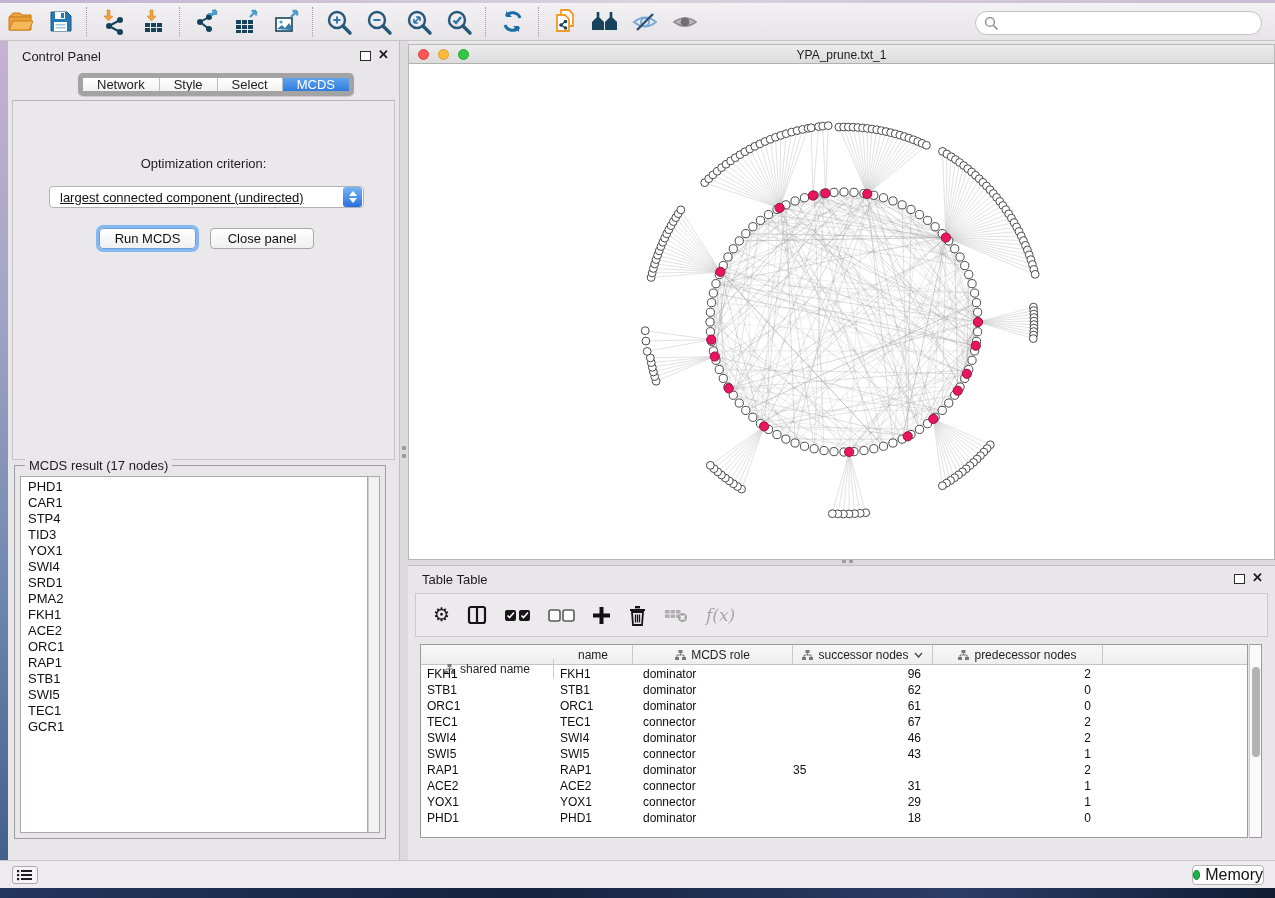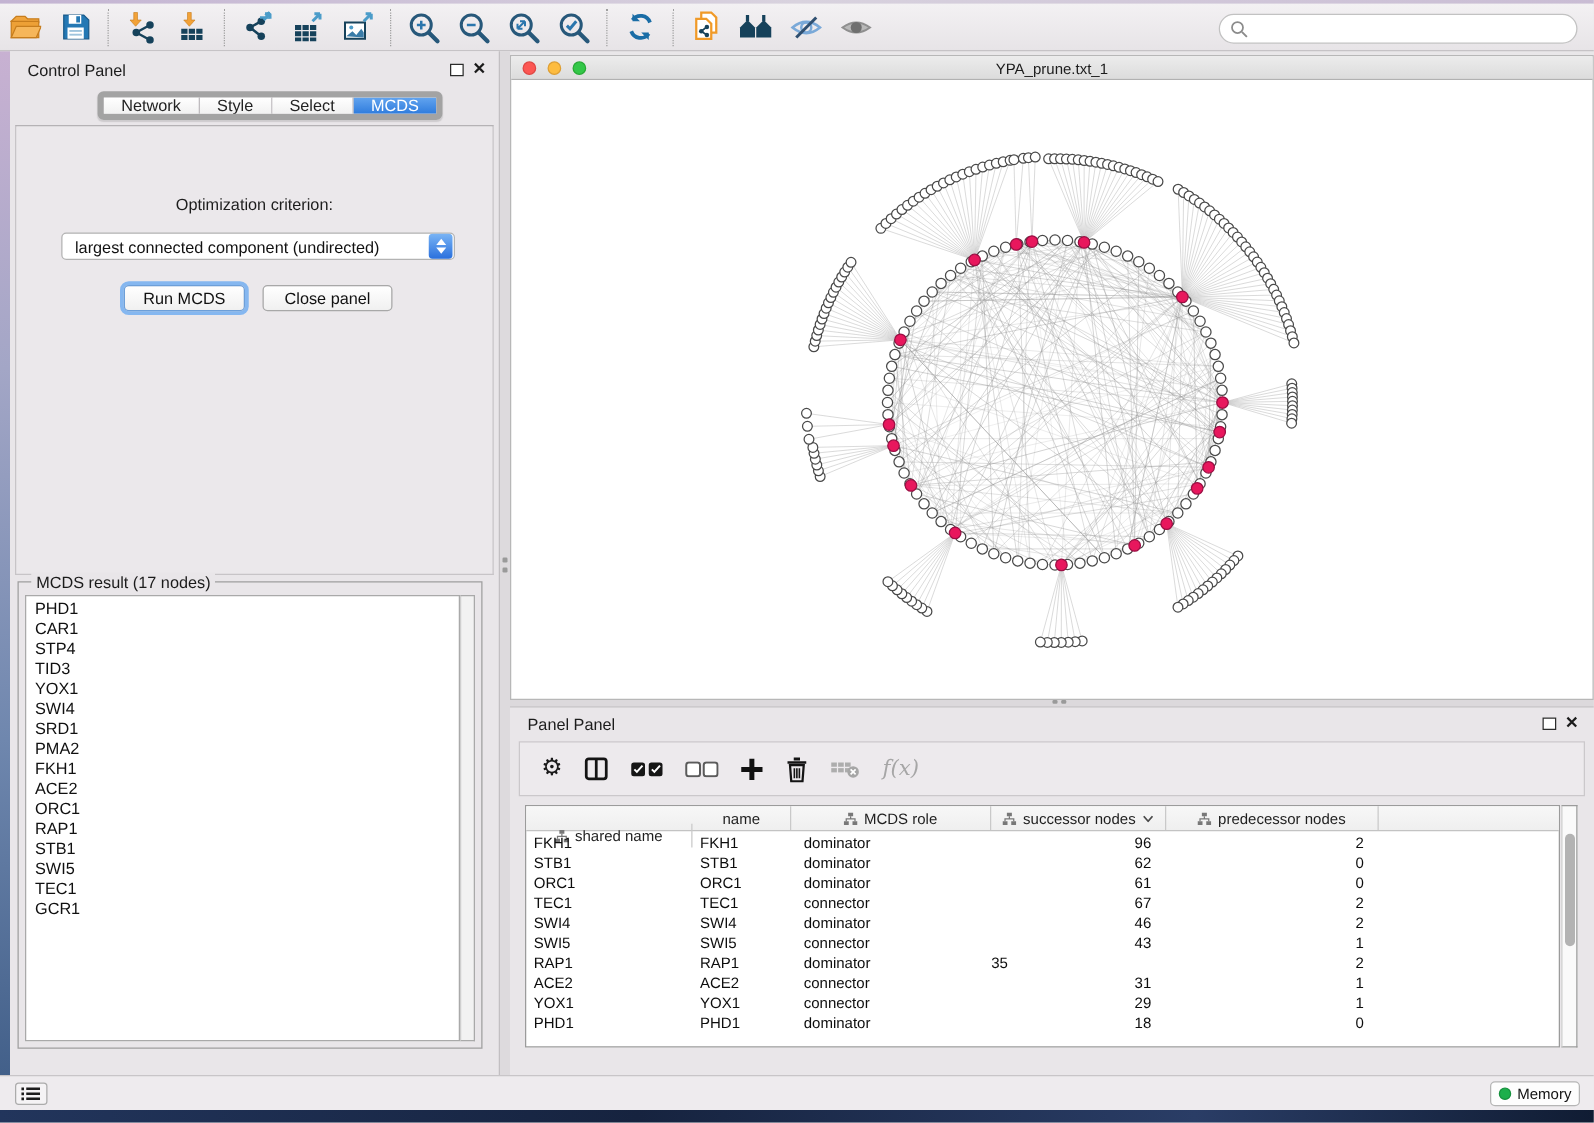--- a/index.html
+++ b/index.html
@@ -23,21 +23,21 @@
   .panel-close { position:absolute; font-size:13px; font-weight:bold; color:#1a1a1a; line-height:10px; }
   #cp-float { right:28px; top:10px; } #cp-close { right:10px; top:9px; }
   .seg-tabs { position:absolute; display:flex; height:23px; border-radius:5px; overflow:hidden; border:5px solid #a3a3a3; box-shadow:0 1px 1px rgba(0,0,0,.12); }
   .seg-tab { height:100%; display:flex; align-items:center; justify-content:center; font-size:13px; color:#222; background:linear-gradient(#ffffff,#f1f1f1); border-right:1px solid #bfbcbf; padding:0 14px; cursor:default; }
   .seg-tab:last-child { border-right:none; }
   .seg-tab.active { background:linear-gradient(#62a4ef,#2f7cdd); color:#fff; }
   #cp-tabs { left:70px; top:32px; }
   #cp-inner { position:absolute; left:4px; top:59px; width:383px; height:360px; background:#ebe8eb; border:1px solid #c7c4c7; border-top-color:#b5b2b5; }
   #opt-label { position:absolute; left:0; top:55px; width:100%; text-align:center; font-size:13px; color:#1d1d1d; }
   #criterion-select { position:absolute; left:36px; top:85px; width:315px; height:22px; background:#fff; border:1px solid #b3b3b3; border-radius:4px; display:flex; align-items:center; }
-  #criterion-value { flex:1; font-size:13px; color:#111; padding-left:10px; white-space:nowrap; }
+  #criterion-value { flex:1; font-size:13px; color:#111; padding-left:10px; white-space:nowrap;text-decoration:underline; }
   #criterion-stepper { width:19px; height:20px; margin-right:1px; border-radius:3px; background:linear-gradient(#79b4f5,#2a70dd); display:flex; flex-direction:column; align-items:center; justify-content:center; gap:2px; }
   .stp-up { width:0;height:0;border-left:4px solid transparent;border-right:4px solid transparent;border-bottom:5px solid #fff; }
   .stp-dn { width:0;height:0;border-left:4px solid transparent;border-right:4px solid transparent;border-top:5px solid #fff; }
   .push-btn { position:absolute; height:21px; background:linear-gradient(#ffffff,#f0f0f0); border:1px solid #a8a8a8; border-radius:4px; font-size:13px; color:#111; display:flex; align-items:center; justify-content:center; }
   #run-btn { left:86px; top:127px; width:97px; box-shadow:0 0 0 3px #85b7f0; border-color:#6d9fd8; }
   #closepanel-btn { left:197px; top:127px; width:104px; }
   #mcds-fieldset { position:absolute; left:6px; top:424px; width:372px; height:374px; border:1px solid #9e9e9e; }
   #mcds-legend { position:absolute; left:10px; top:-8px; background:#e9e6e9; padding:0 4px; font-size:13px; color:#1b1b1b; }
   #mcds-list { position:absolute; left:5px; top:10px; right:17px; bottom:5px; background:#fff; border:1px solid #a9a9a9; overflow:hidden; padding:2px 0 0 7px; }
   #mcds-scroll { position:absolute; right:5px; top:10px; width:12px; bottom:5px; background:#f2f2f2; border:1px solid #a9a9a9; border-left:1px solid #cfcfcf; }
@@ -67,21 +67,21 @@
   #nt-header { position:absolute; left:0; top:0; width:100%; height:20px; background:linear-gradient(#f7f7f7,#efefef); border-bottom:1px solid #c3c3c3; display:flex; }
   .nt-hcell { height:100%; border-right:1px solid #c9c9c9; display:flex; align-items:center; justify-content:center; gap:5px; font-size:12px; color:#1e1e1e; }
   .nt-rows { position:absolute; left:0; top:21px; width:100%; }
   .nt-row { display:flex; height:16px; }
   .nt-cell { font-size:12px; color:#0d0d0d; line-height:16px; white-space:nowrap; overflow:hidden; }
   #nt-scroll { position:absolute; left:841px; top:78px; width:13px; height:194px; background:#fafafa; border:1px solid #9b9b9b; border-left:1px solid #cccccc; }
   #nt-thumb { position:absolute; left:2px; top:22px; width:8px; height:90px; background:#b3b3b3; border-radius:4px; }
   
   #status-bar { left:0; top:860px; width:1275px; height:28px; background:#eeebee; border-top:1px solid #c8c5c8; }
   #burger-btn { position:absolute; left:12px; top:5px; width:26px; height:18px; background:#f5f3f5; border:1px solid #ababab; border-radius:3px; display:flex; align-items:center; justify-content:center; }
-  #memory-btn { position:absolute; right:11px; top:4px; width:72px; height:20px; background:#fdfdfd; border:1px solid #b5b5b5; border-radius:4px; display:flex; align-items:center; justify-content:center; gap:5px; font-size:12px; color:#111; }
+  #memory-btn { position:absolute; right:11px; top:4px; width:72px; height:20px; background:#fdfdfd; border:1px solid #b5b5b5; border-radius:4px; display:flex; align-items:center; justify-content:center; gap:5px; font-size:16px; color:#111; }
   #memory-dot { width:10px; height:10px; border-radius:50%; background:#1caf4b; border:1px solid #14913c; }
 </style>
 </head>
 <body>
 
 <div class="abs" id="wallpaper-top"></div>
 <div class="abs" id="wallpaper-left"></div>
 <div class="abs" id="wallpaper-bottom"></div>
 
 <div class="abs" id="main-toolbar">
@@ -979,21 +979,21 @@
       <circle cx="302.2397893768266" cy="275.6430244164596" r="4.6" fill="#e8175d" stroke="#9c0f44" stroke-width="1"></circle>
     </svg>
 </div>
 
 <div class="abs" id="h-splitter">
   <span class="grip" style="left:434px; top:0px; height:3px;"></span>
   <span class="grip" style="left:441px; top:0px; height:3px;"></span>
 </div>
 
 <div class="abs" id="table-panel">
-  <span id="tp-title" class="abs">Panel Panel</span>
+  <span id="tp-title" class="abs">Table Table</span>
   <span class="panel-float" id="tp-float"></span>
   <span class="panel-close" id="tp-close">✕</span>
 
   <div id="tp-toolbar">
     <span class="tp-icon">
         <span id="gear-glyph">⚙</span>
       </span>
     <span class="tp-icon">
       <svg width="20" height="20" viewBox="0 0 20 20">
           <rect x="2" y="2" width="16" height="16" fill="none" stroke="#141414" stroke-width="2.2" rx="2"></rect>

